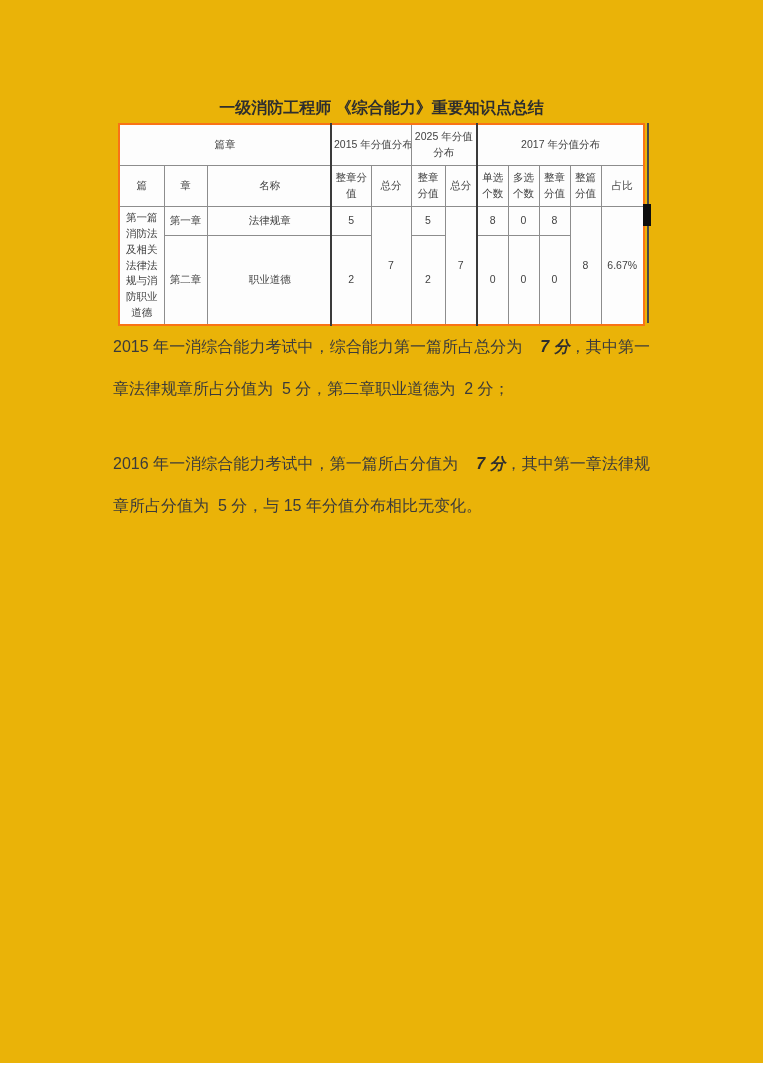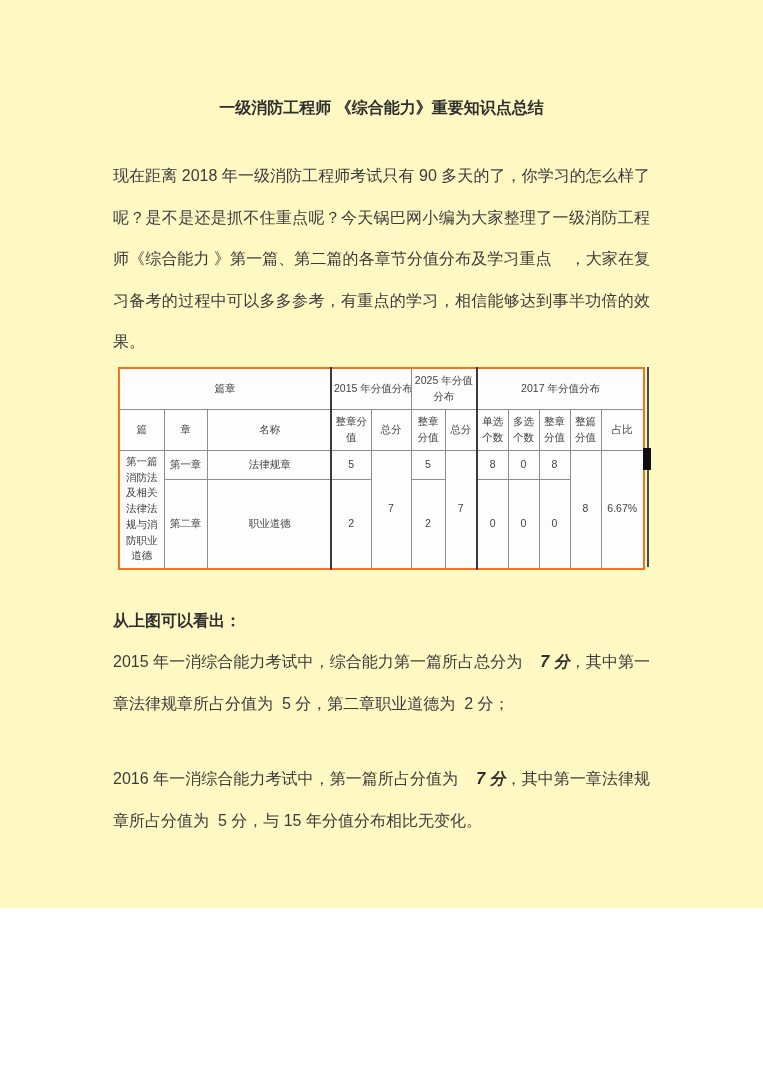--- a/index.html
+++ b/index.html
@@ -1,19 +1,19 @@
 <!DOCTYPE html>
 <html><head>
 <meta charset="utf-8">
 <style>
   html,body { margin:0; padding:0; background:#ffffff; }
   .page {
     position:relative;
-    width:763px; height:908px;
-    background:#fef9c3;
+    width:763px; height:1063px;
+    background:#eab308;
     font-family:"Liberation Sans","DejaVu Sans",sans-serif;
     color:#3b3b3b;
     overflow:hidden;
   }
   .title {
     margin:0; padding-top:97px;
     text-align:center;
     font-size:16px; font-weight:bold; line-height:22px;
     color:#2e2e2e;
   }
@@ -65,21 +65,20 @@
   .p2016 { margin-top:34px; }
   .para strong { font-weight:bold; color:#2e2e2e;font-style:italic; }
 </style>
 </head>
 <body>
 
 <div class="page">
 
   <h1 class="title">一级消防工程师 《综合能力》重要知识点总结</h1>
 
-  <p class="para intro">现在距离 2018 年一级消防工程师考试只有 90 多天的了，你学习的怎么样了呢？是不是还是抓不住重点呢？今天锅巴网小编为大家整理了一级消防工程师《综合能力 》第一篇、第二篇的各章节分值分布及学习重点    ，大家在复习备考的过程中可以多多参考，有重点的学习，相信能够达到事半功倍的效果。</p>
 
   <figure class="table-figure">
     <table class="score">
       <colgroup>
         <col style="width:45px">
           <col style="width:43px">
           <col style="width:124px">
         <col style="width:40px">
           <col style="width:40px">
         <col style="width:34px">
@@ -137,19 +136,18 @@
         <td>0</td>
         <td>0</td>
       </tr>
     </tbody>
       </table>
     <div class="scroll-track"></div>
     <div class="scroll-thumb"></div>
   </figure>
 
 
-  <p class="para analysis-heading">从上图可以看出：</p>
 
   <p class="para p2015"><span>2015 年一消综合能力考试中，综合能力第一篇所占总分为    </span><strong>7 分</strong><span>，其中第一章法律规章所占分值为  5 分，第二章职业道德为  2 分；</span></p>
 
   <p class="para p2016"><span>2016 年一消综合能力考试中，第一篇所占分值为    </span><strong>7 分</strong><span>，其中第一章法律规章所占分值为  5 分，与 15 年分值分布相比无变化。</span></p>
 
 </div>
 
 </body></html>

